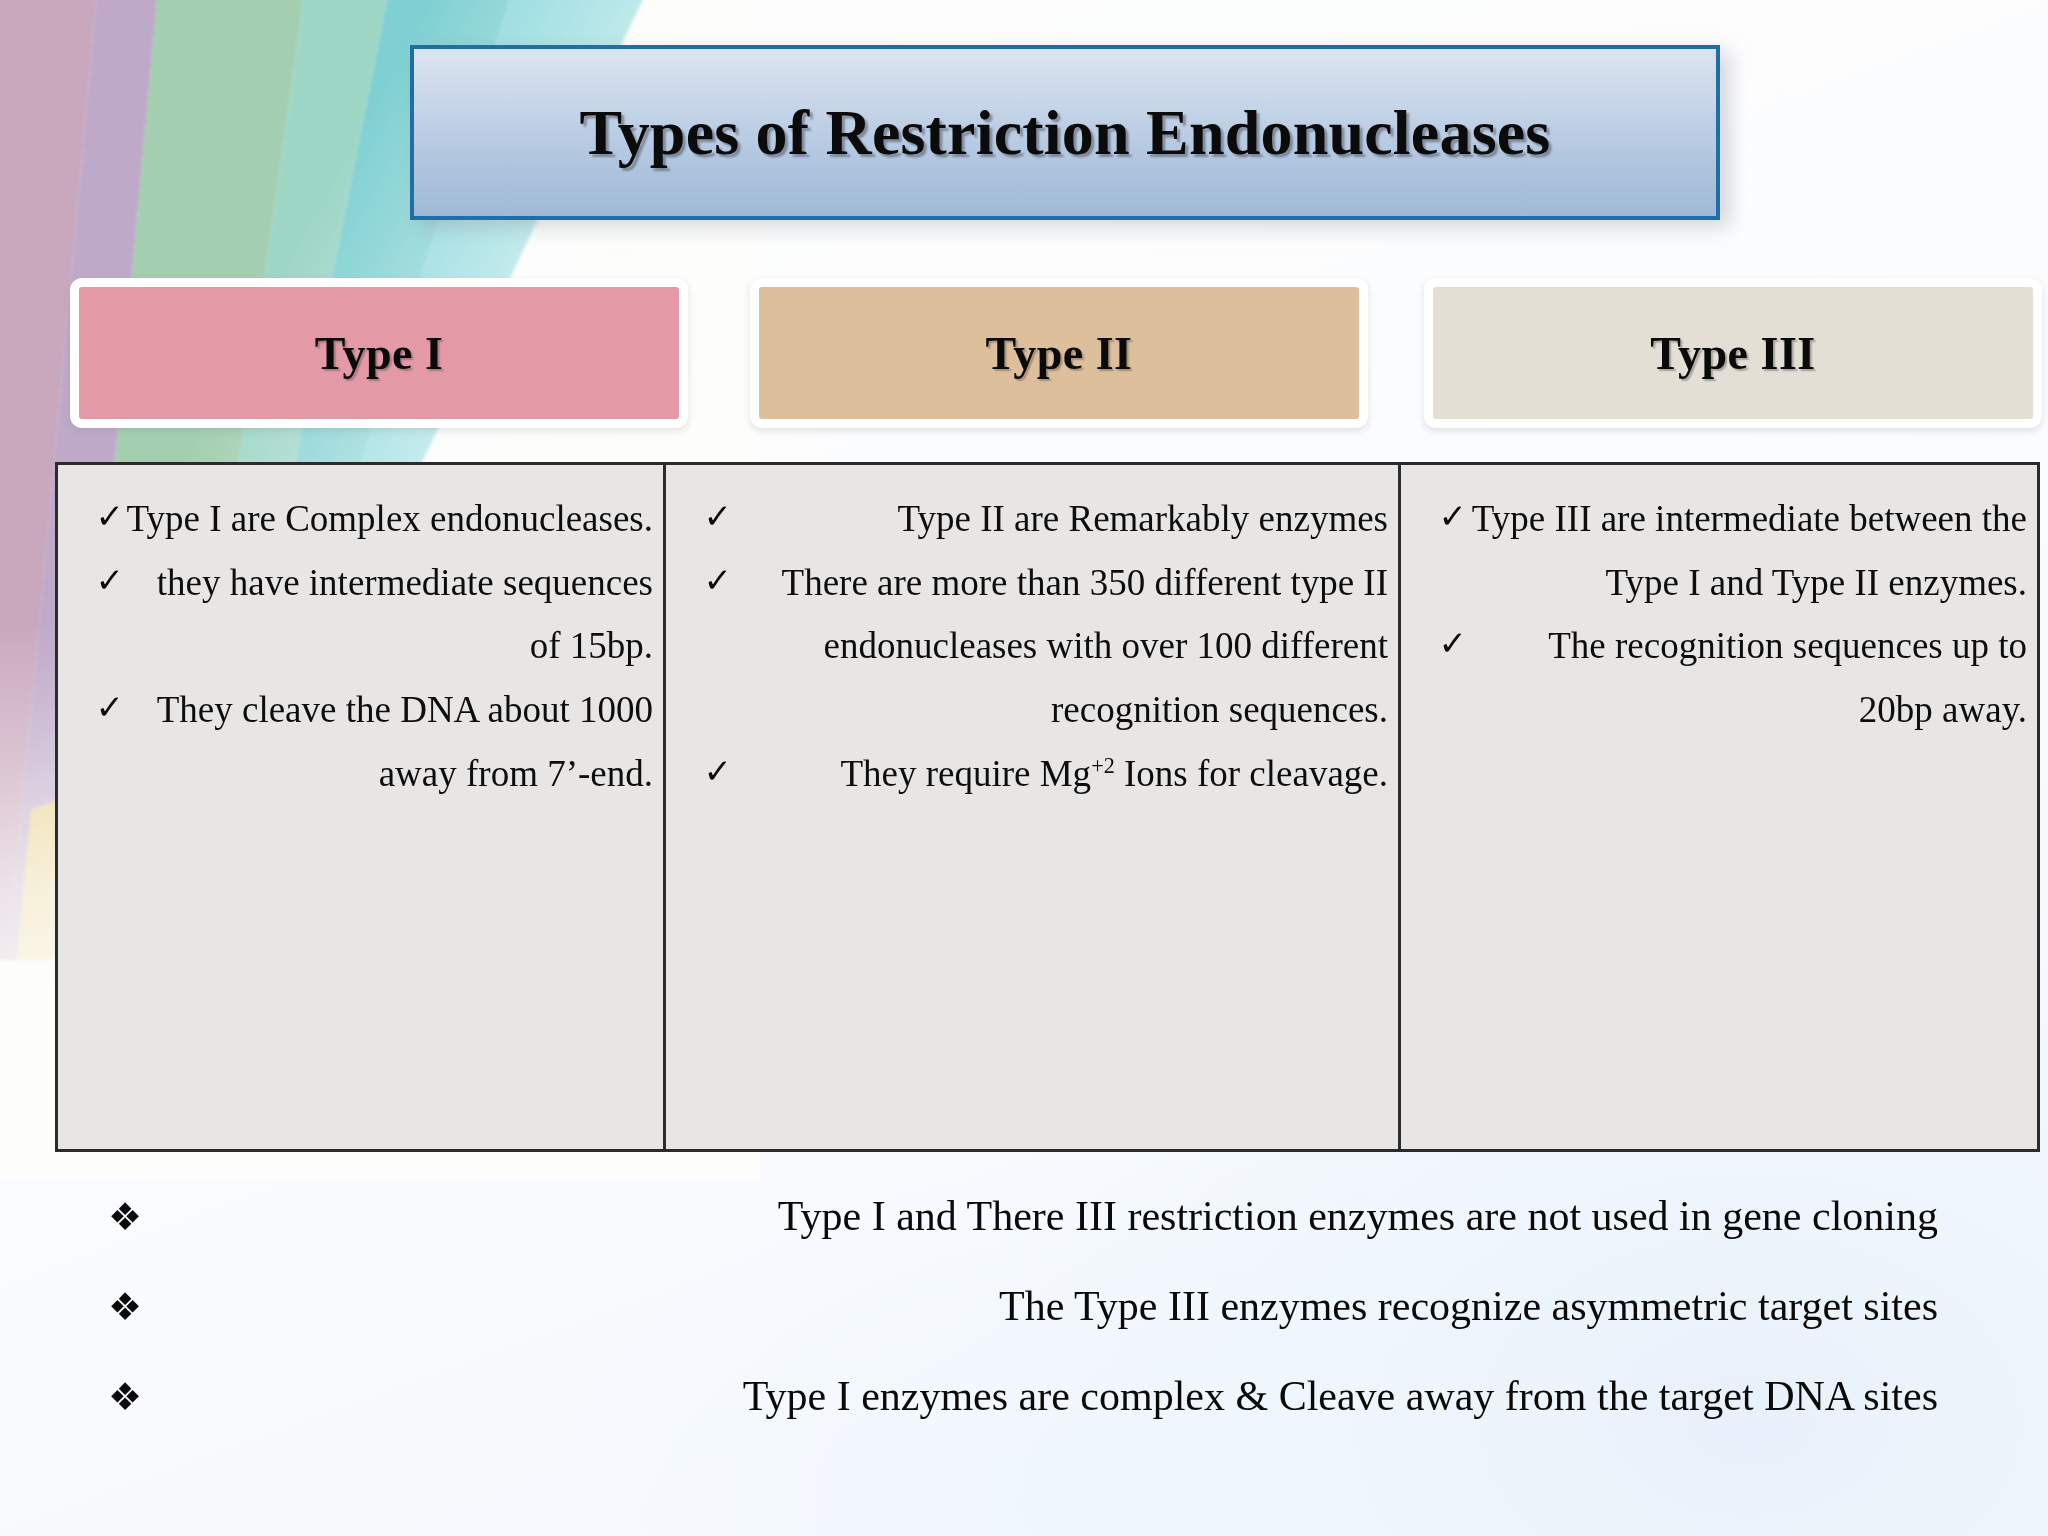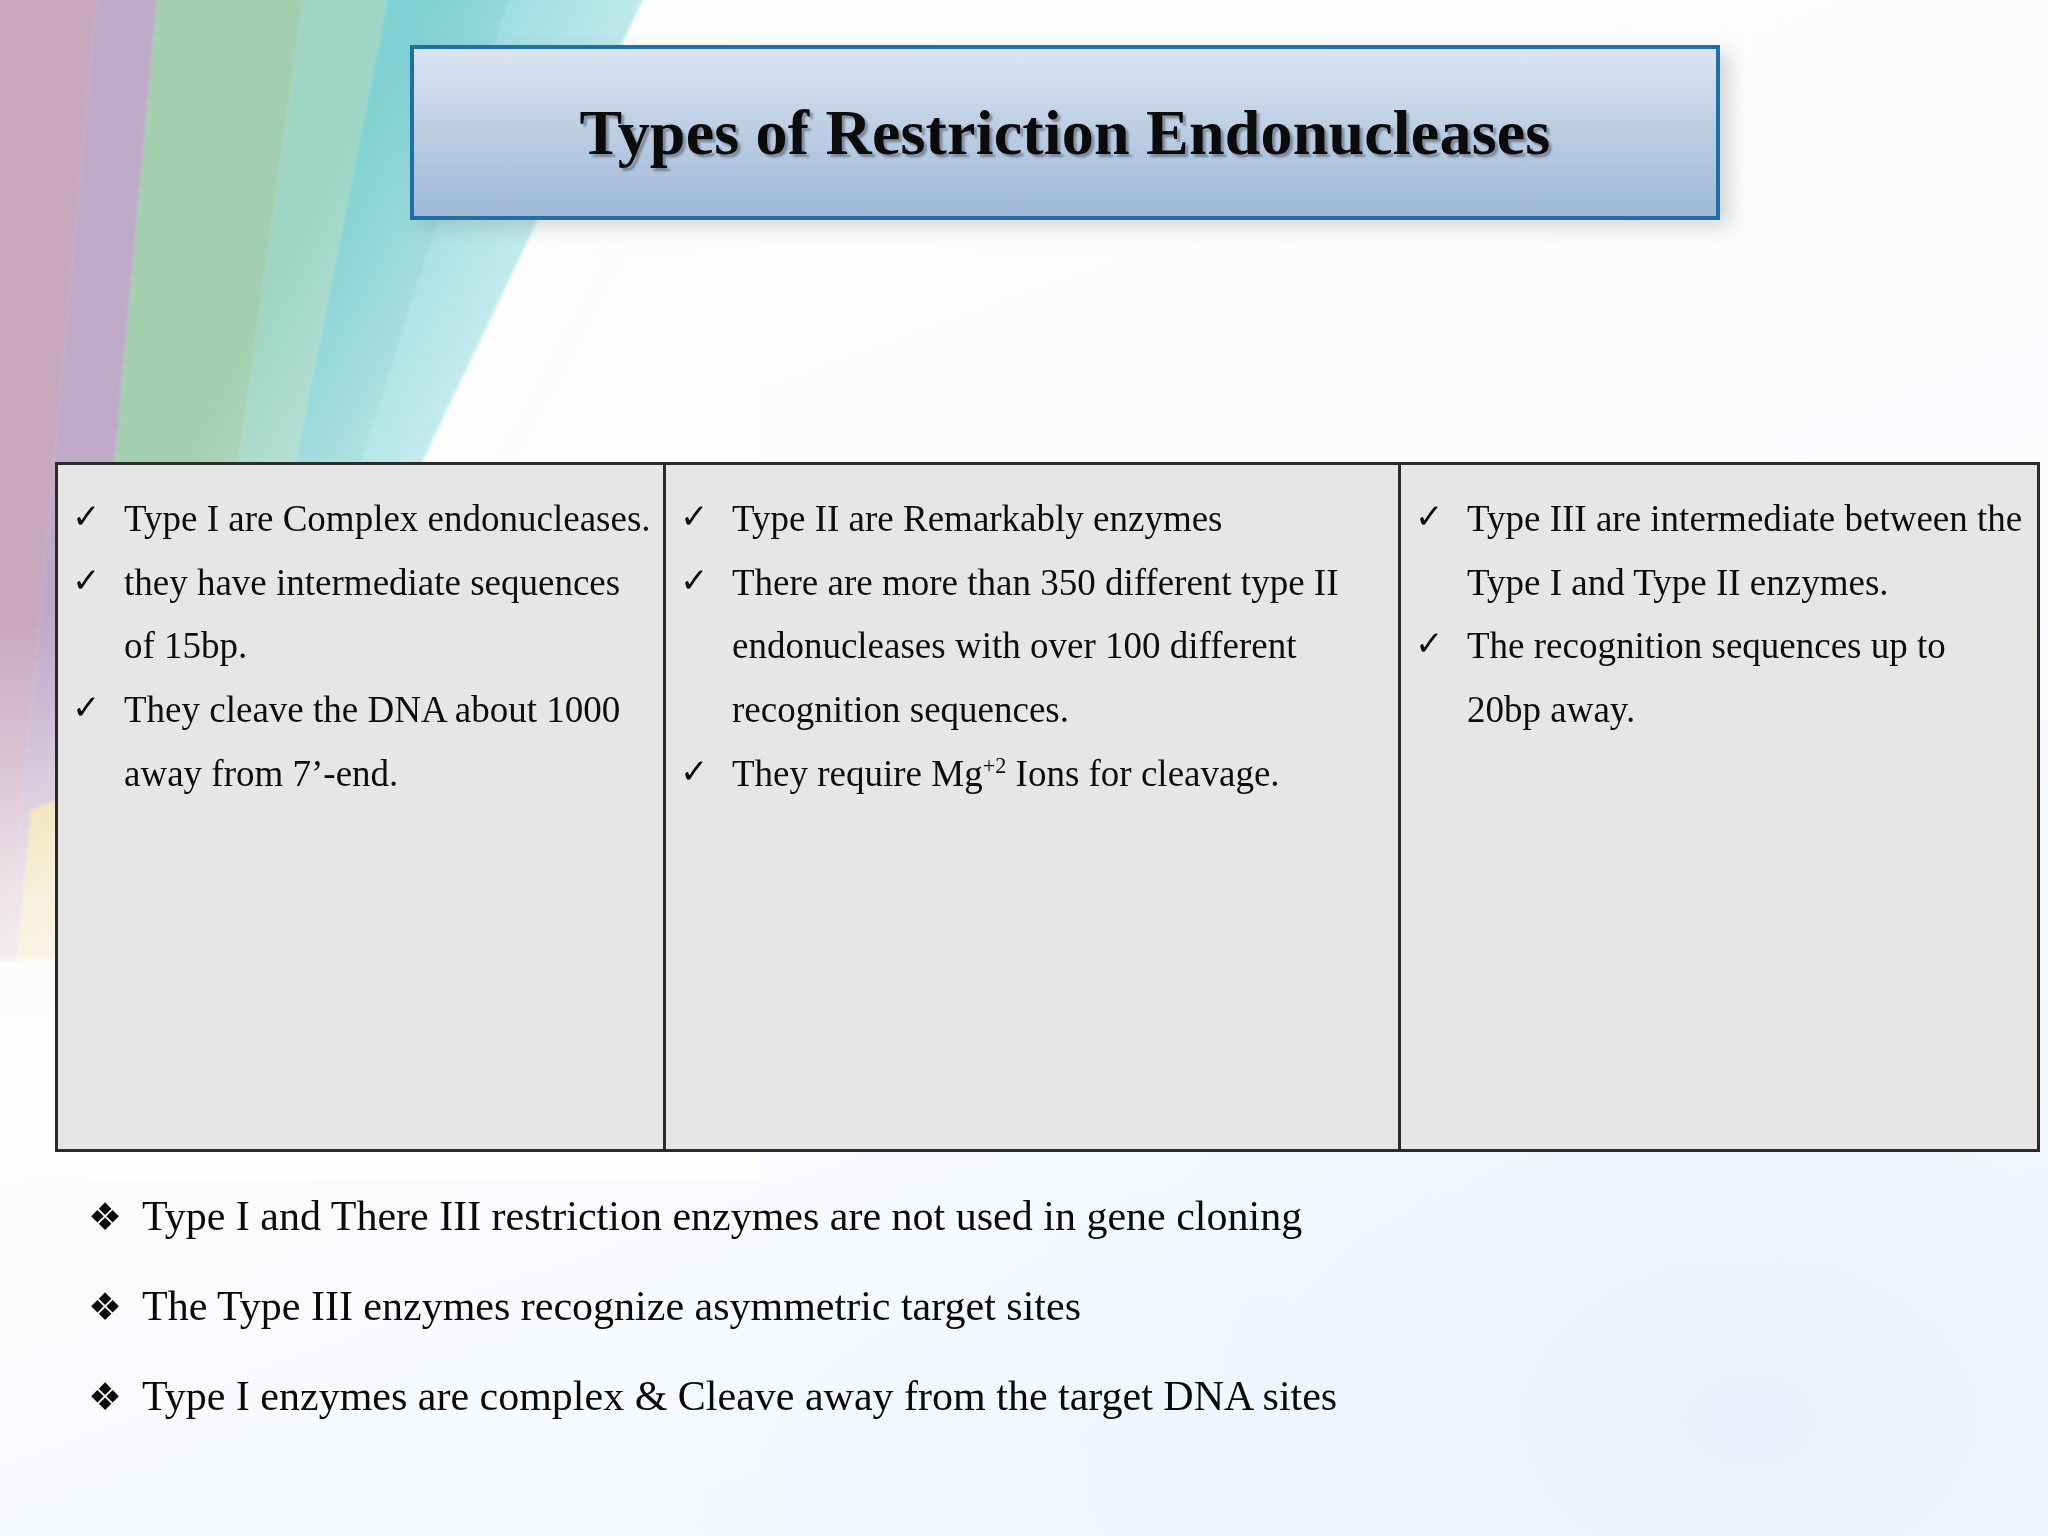--- a/index.html
+++ b/index.html
@@ -17,20 +17,21 @@
     position: relative;
   }
 
   
   #slide {
     position: relative;
     width: 2048px;
     height: 1536px;
     background: #a16207;
     overflow: hidden;
+    text-align: right;
   }
 
   
   .bg-layer { position: absolute; inset: 0; pointer-events: none; }
 
   
   .bg-base {
     position: absolute; inset: 0;
     background:
       radial-gradient(ellipse 1100px 760px at 1750px 1420px, #e8f1fb 0%, #eef5fc 30%, rgba(253,253,251,0) 72%),
@@ -191,20 +192,31 @@
     </div>
     <div class="fan-mask"></div>
     <div class="fan-mask2"></div>
   </div>
 
   <div class="title-shadow"></div>
   <div class="title-banner">
     <span class="title-text">Types of Restriction Endonucleases</span>
   </div>
 
+  <div class="headers-row">
+    <div class="type-box" id="type-box-1">
+      <span class="label">Type I</span>
+    </div>
+    <div class="type-box" id="type-box-2">
+      <span class="label">Type II</span>
+    </div>
+    <div class="type-box" id="type-box-3">
+      <span class="label">Type III</span>
+    </div>
+  </div>
 
   <div class="content-table">
 
     <div class="col" id="col-1">
       <ul class="bullets">
         <li class="bullet">
           <span class="check">✓</span>
           <span class="btext"> Type I are Complex endonucleases.</span>
         </li>
         <li class="bullet">

